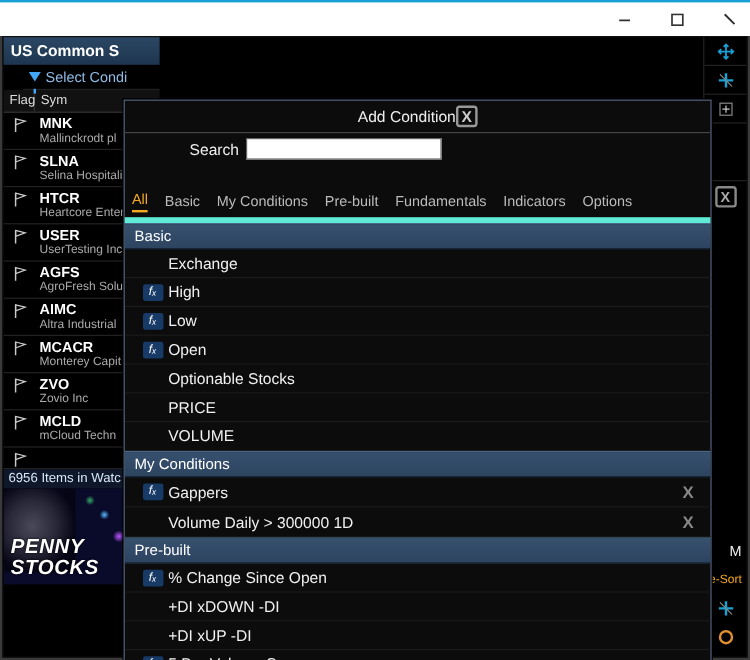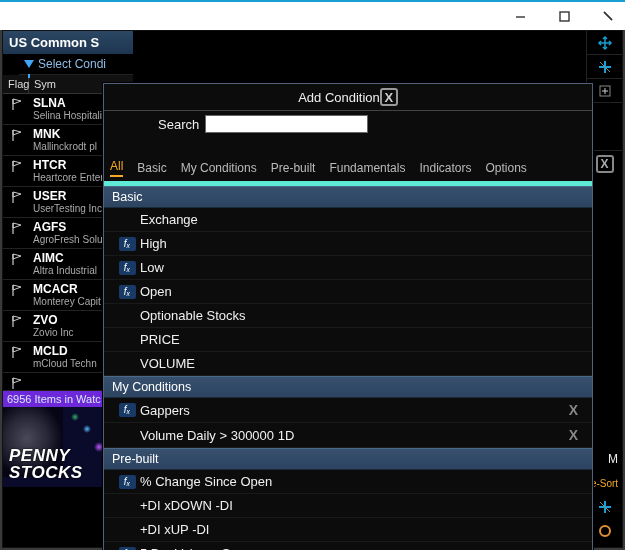--- a/index.html
+++ b/index.html
@@ -60,21 +60,21 @@
   .col-hdr { display:flex; background:#111; border-bottom:1px solid #333;}
   .col-hdr div { padding:3px 5px; font-size:11px; color:#ddd;}
   .col-flag{width:26px;border-right:1px solid #333;}
   .col-sym{flex:1;}
   .row { display:flex; border-bottom:1px solid #222; align-items:flex-start;}
   .row .flag{width:26px; display:flex;justify-content:center;padding-top:4px;}
   .row .flag svg{display:block;}
   .row .sym{flex:1; padding:2px 4px; overflow:hidden;}
   .row .tkr{color:#fff;font-weight:bold;font-size:12px;line-height:14px;}
   .row .nm{color:#aaa;font-size:10px;line-height:12px;white-space:nowrap;overflow:hidden;text-overflow:clip;}
-  .status{background:#6d28d9;color:#d7e9f9;font-size:11px;padding:2px 4px;white-space:nowrap;overflow:hidden;}
+  .status{background:#0f172a;color:#d7e9f9;font-size:11px;padding:2px 4px;white-space:nowrap;overflow:hidden;}
   .banner{ height:80px; background:#0a0a2a; position:relative; overflow:hidden;}
   .banner-text{position:absolute;left:6px;bottom:6px;color:#fff;font-style:italic;font-weight:900;font-size:17px;line-height:17px;letter-spacing:0.5px;text-shadow:0 0 2px #000;}
   .banner-dots{position:absolute;top:4px;right:4px;width:60px;height:60px;background:radial-gradient(circle at 10% 10%, #3a6, transparent 4px), radial-gradient(circle at 30% 30%, #5bf, transparent 4px), radial-gradient(circle at 50% 60%, #b5f, transparent 5px), radial-gradient(circle at 70% 20%, #fb5, transparent 4px), radial-gradient(circle at 80% 70%, #f55, transparent 5px);}
   .banner-face{position:absolute;left:0;top:0;width:60px;height:70px;background:radial-gradient(ellipse at 40% 45%, #888 0%, #444 40%, #000 70%);opacity:0.5;}
 
   
   .side-tools{position:absolute;top:0;right:0;width:36px;bottom:0;background:#000;border-left:1px solid #222;}
   .tool-cell{height:24px;display:flex;align-items:center;justify-content:center;border-bottom:1px solid #222;color:#aaa;}
   .tool-cell.move{color:#18a0d6;}
 
@@ -169,34 +169,34 @@
     </div>
     <div id="watch-rows">
         <div class="row">
           <div class="flag">
             <svg width="13" height="13">
               <line x1="3" y1="1" x2="3" y2="12" stroke="#ccc" stroke-width="1.2"></line>
               <polygon points="3,1 11,3 3,6" fill="none" stroke="#ccc" stroke-width="1"></polygon>
             </svg>
           </div>
           <div class="sym">
+            <div class="tkr">MNK</div>
+            <div class="nm">Mallinckrodt pl</div>
+          </div>
+        </div>
+        <div class="row">
+          <div class="flag">
+            <svg width="13" height="13">
+              <line x1="3" y1="1" x2="3" y2="12" stroke="#ccc" stroke-width="1.2"></line>
+              <polygon points="3,1 11,3 3,6" fill="none" stroke="#ccc" stroke-width="1"></polygon>
+            </svg>
+          </div>
+          <div class="sym">
             <div class="tkr">SLNA</div>
             <div class="nm">Selina Hospitali</div>
-          </div>
-        </div>
-        <div class="row">
-          <div class="flag">
-            <svg width="13" height="13">
-              <line x1="3" y1="1" x2="3" y2="12" stroke="#ccc" stroke-width="1.2"></line>
-              <polygon points="3,1 11,3 3,6" fill="none" stroke="#ccc" stroke-width="1"></polygon>
-            </svg>
-          </div>
-          <div class="sym">
-            <div class="tkr">MNK</div>
-            <div class="nm">Mallinckrodt pl</div>
           </div>
         </div>
         <div class="row">
           <div class="flag">
             <svg width="13" height="13">
               <line x1="3" y1="1" x2="3" y2="12" stroke="#ccc" stroke-width="1.2"></line>
               <polygon points="3,1 11,3 3,6" fill="none" stroke="#ccc" stroke-width="1"></polygon>
             </svg>
           </div>
           <div class="sym">

